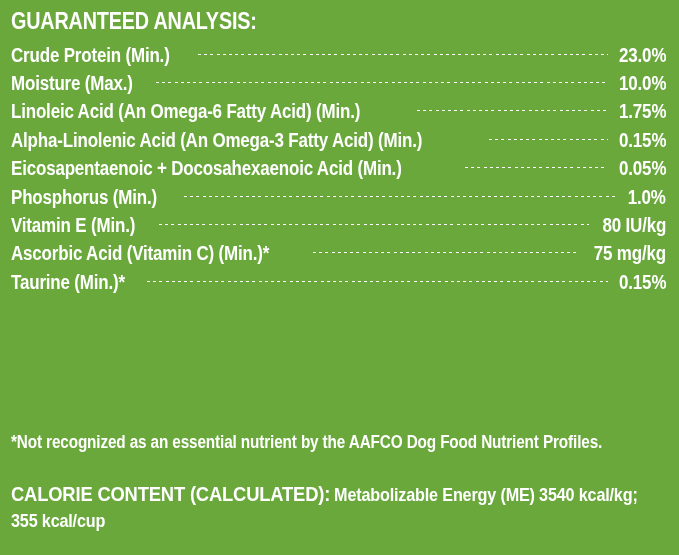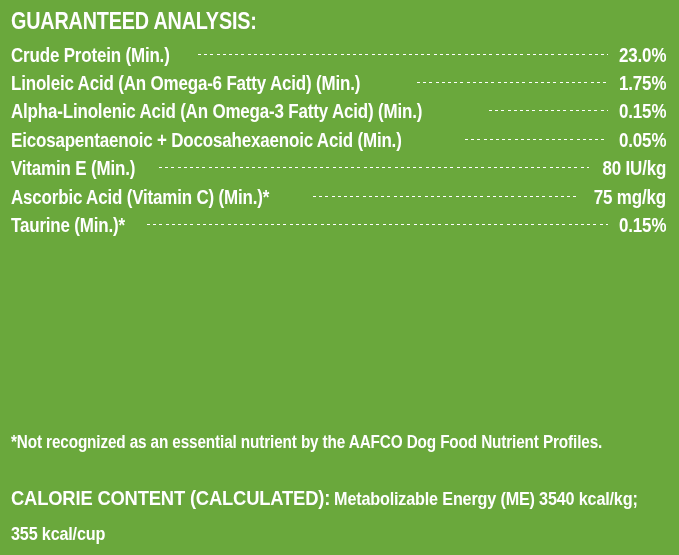--- a/index.html
+++ b/index.html
@@ -101,21 +101,21 @@
     transform-origin: left center;
     white-space: nowrap;
   }
 
   
   .calorie-block {
     position: absolute;
     left: 11px;
     right: 12px;
     top: 481px;
-    line-height: 34px;
+    line-height: 25px;
   }
   .calorie-inner {
     transform: scaleX(0.875);
     transform-origin: left top;
     width: 114.2%;
   }
   .calorie-title {
     font-size: 21px;
     font-weight: 700;
     letter-spacing: -0.2px;
@@ -134,33 +134,43 @@
   <div class="ga-heading">GUARANTEED ANALYSIS:</div>
 
   <div class="rows">
 
   <div class="row">
         <span class="row-label">Crude Protein (Min.)</span>
         <span class="row-leader"></span>
         <span class="row-value">23.0%</span>
       </div>
       <div class="row">
+        <span class="row-label">Moisture (Max.)</span>
+        <span class="row-leader"></span>
+        <span class="row-value">10.0%</span>
+      </div>
+      <div class="row">
         <span class="row-label">Linoleic Acid (An Omega-6 Fatty Acid) (Min.)</span>
         <span class="row-leader"></span>
         <span class="row-value">1.75%</span>
       </div>
       <div class="row">
         <span class="row-label">Alpha-Linolenic Acid (An Omega-3 Fatty Acid) (Min.)</span>
         <span class="row-leader"></span>
         <span class="row-value">0.15%</span>
       </div>
       <div class="row">
         <span class="row-label">Eicosapentaenoic + Docosahexaenoic Acid (Min.)</span>
         <span class="row-leader"></span>
         <span class="row-value">0.05%</span>
+      </div>
+      <div class="row">
+        <span class="row-label">Phosphorus (Min.)</span>
+        <span class="row-leader"></span>
+        <span class="row-value">1.0%</span>
       </div>
       <div class="row">
         <span class="row-label">Vitamin E (Min.)</span>
         <span class="row-leader"></span>
         <span class="row-value">80 IU/kg</span>
       </div>
       <div class="row">
         <span class="row-label">Ascorbic Acid (Vitamin C) (Min.)*</span>
         <span class="row-leader"></span>
         <span class="row-value">75 mg/kg</span>

